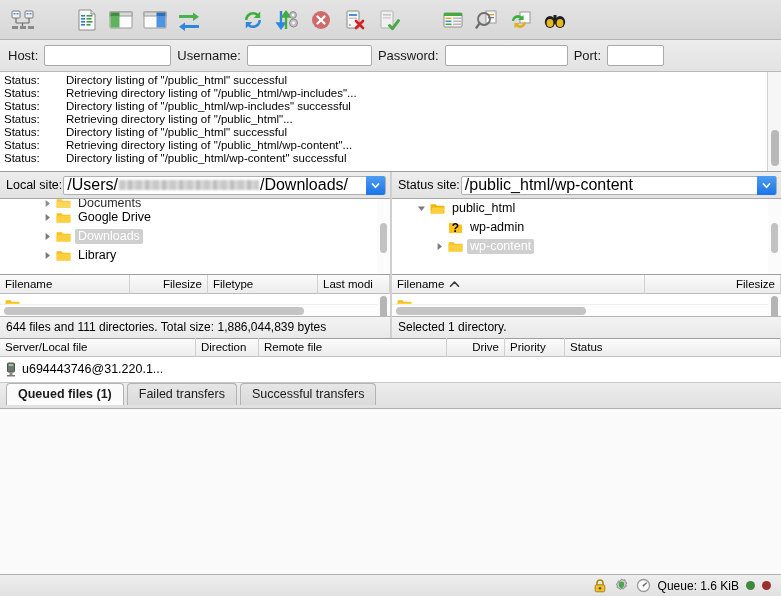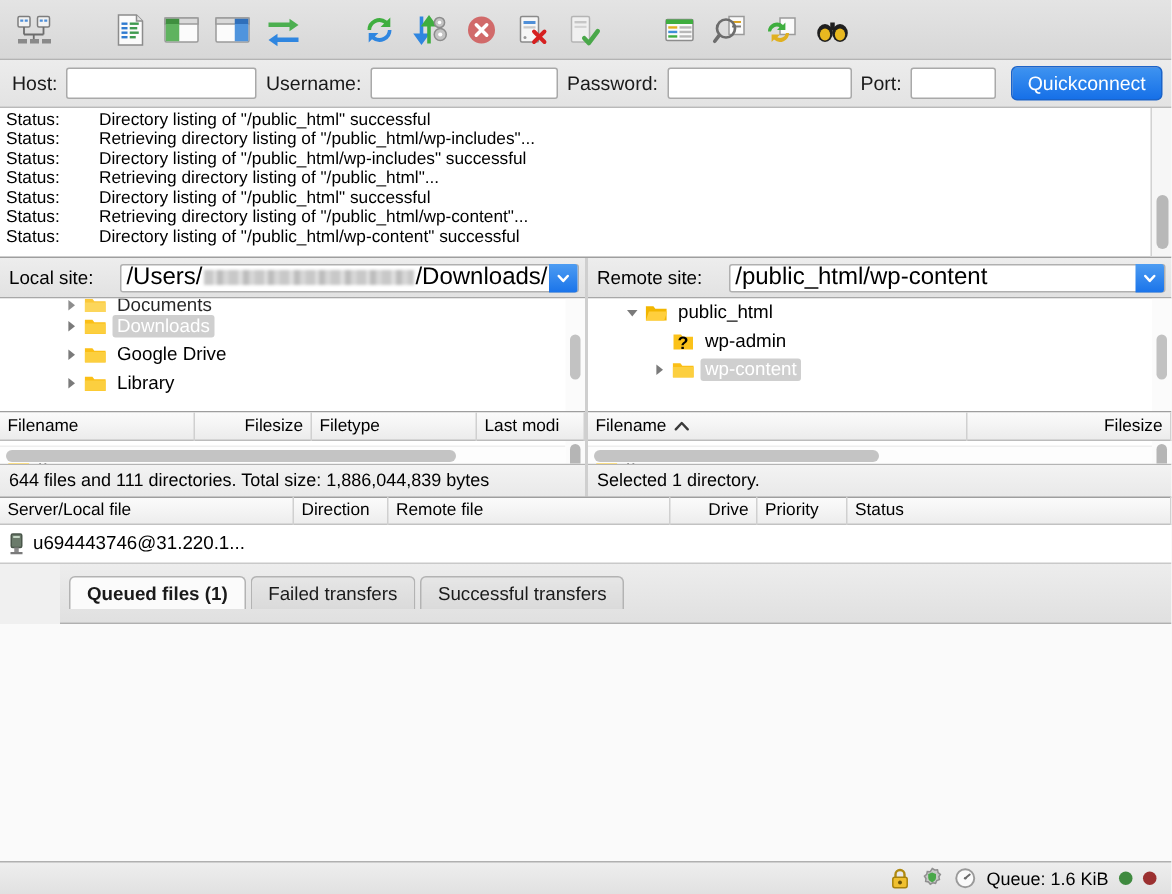--- a/index.html
+++ b/index.html
@@ -129,21 +129,21 @@
   .pane.left { width: 390px; flex: 0 0 390px; }
   .pane.vsep { width: 2px; flex: 0 0 2px; background: #cfcfcf; }
   .pane.right { flex: 1; }
 
   .sitebar {
     height: 27px; min-height: 27px;
     background: linear-gradient(to bottom, #ededed 0%, #e2e2e2 100%);
     border-bottom: 1px solid #a8a8a8;
     display: flex; align-items: center;
     padding: 0 4px 0 6px;
-    gap: 18px;
+    gap: 1px;
   }
   .sitebar .slabel { font-size: 12.5px; white-space: nowrap; }
   .sitecombo {
     flex: 1;
     height: 19px;
     display: flex;
     align-items: center;
     background: #fff;
     border: 1px solid #b0b0b0;
     border-radius: 2px;
@@ -301,26 +301,25 @@
   .queuelist {
     height: 26px; min-height: 26px;
     background: #fff;
     display: flex; align-items: center;
     padding-left: 5px;
     gap: 5px;
     font-size: 12.5px;
     border-bottom: 1px solid #c9c9c9;
   }
   .tabstrip {
-    height: 40px; min-height: 26px;
+    height: 26px; min-height: 26px;
     background: linear-gradient(to bottom, #ededed 0%, #e0e0e0 100%);
-    display: flex; align-items: center;
+    display: flex; align-items: flex-start;
     padding-left: 6px;
     border-bottom: 1px solid #b0b0b0;
-    margin-left: 40px;
   }
   .qtab {
     height: 22px;
     padding: 0 11px;
     display: flex; align-items: center;
     font-size: 12.5px;
     border: 1px solid #b3b3b3;
     border-bottom: none;
     border-radius: 4px 4px 0 0;
     background: linear-gradient(to bottom, #e6e6e6 0%, #dadada 100%);
@@ -492,21 +491,20 @@
 
   <div class="qbar">
     <label>Host:</label>
     <input class="txt" id="host-input" type="text" placeholder="" style="">
     <label>Username:</label>
     <input class="txt" id="user-input" type="text" placeholder="" style="">
     <label>Password:</label>
     <input class="txt" id="pass-input" type="password" placeholder="" style="">
     <label>Port:</label>
     <input class="txt" id="port-input" type="text" placeholder="" style="">
-    <div class="qc-btn">Quickconnect</div>
   </div>
 
   <div class="logpane">
     <div id="log-rows">
         <div class="logrow">
           <span class="lbl">Status:</span>
           <span class="msg">Directory listing of "/public_html" successful</span>
         </div>
         <div class="logrow">
           <span class="lbl">Status:</span>
@@ -580,36 +578,36 @@
                 <svg width="9" height="9" viewBox="0 0 9 9">
                   <path d="M2.6 1v7L7 4.5z" fill="#7a7a7a"></path>
                 </svg>
               </span>
               <span style="display: flex; align-items: center; margin-right: 4px; margin-left: 2px;">
                 <svg width="15" height="13" viewBox="0 0 15 13">
                   <path d="M0.6 2.2h5l1.3 1.6h7.5v7.8H0.6z" fill="#fbbf16"></path>
                   <path d="M0.6 4.6h13.8v6.9H0.6z" fill="#fccf3f"></path>
                 </svg>
               </span>
-              <span class="tree-name sel">Downloads</span>
+              <span class="tree-name">Google Drive</span>
             </div>
             <div class="treerow">
               <span class="tw-spacer" style="width: 36px;"></span>
               <span class="twisty">
                 <svg width="9" height="9" viewBox="0 0 9 9">
                   <path d="M2.6 1v7L7 4.5z" fill="#7a7a7a"></path>
                 </svg>
               </span>
               <span style="display: flex; align-items: center; margin-right: 4px; margin-left: 2px;">
                 <svg width="15" height="13" viewBox="0 0 15 13">
                   <path d="M0.6 2.2h5l1.3 1.6h7.5v7.8H0.6z" fill="#fbbf16"></path>
                   <path d="M0.6 4.6h13.8v6.9H0.6z" fill="#fccf3f"></path>
                 </svg>
               </span>
-              <span class="tree-name">Google Drive</span>
+              <span class="tree-name sel">Downloads</span>
             </div>
             <div class="treerow">
               <span class="tw-spacer" style="width: 36px;"></span>
               <span class="twisty">
                 <svg width="9" height="9" viewBox="0 0 9 9">
                   <path d="M2.6 1v7L7 4.5z" fill="#7a7a7a"></path>
                 </svg>
               </span>
               <span style="display: flex; align-items: center; margin-right: 4px; margin-left: 2px;">
                 <svg width="15" height="13" viewBox="0 0 15 13">
@@ -665,21 +663,21 @@
         </div>
       </div>
 
       <div class="panestatus">644 files and 111 directories. Total size: 1,886,044,839 bytes</div>
     </div>
 
     <div class="pane vsep"></div>
 
     <div class="pane right">
       <div class="sitebar">
-        <span class="slabel">Remote site:</span>
+        <span class="slabel">Status site:</span>
         <div class="sitecombo">
           <div class="val">/public_html/wp-content</div>
           <div class="combo-arrow">
             <svg width="11" height="11" viewBox="0 0 11 11">
                 <path d="M2.5 4l3 3.3L8.5 4" stroke="#fff" stroke-width="1.7" fill="none" stroke-linecap="round" stroke-linejoin="round"></path>
               </svg>
           </div>
         </div>
       </div>
 

